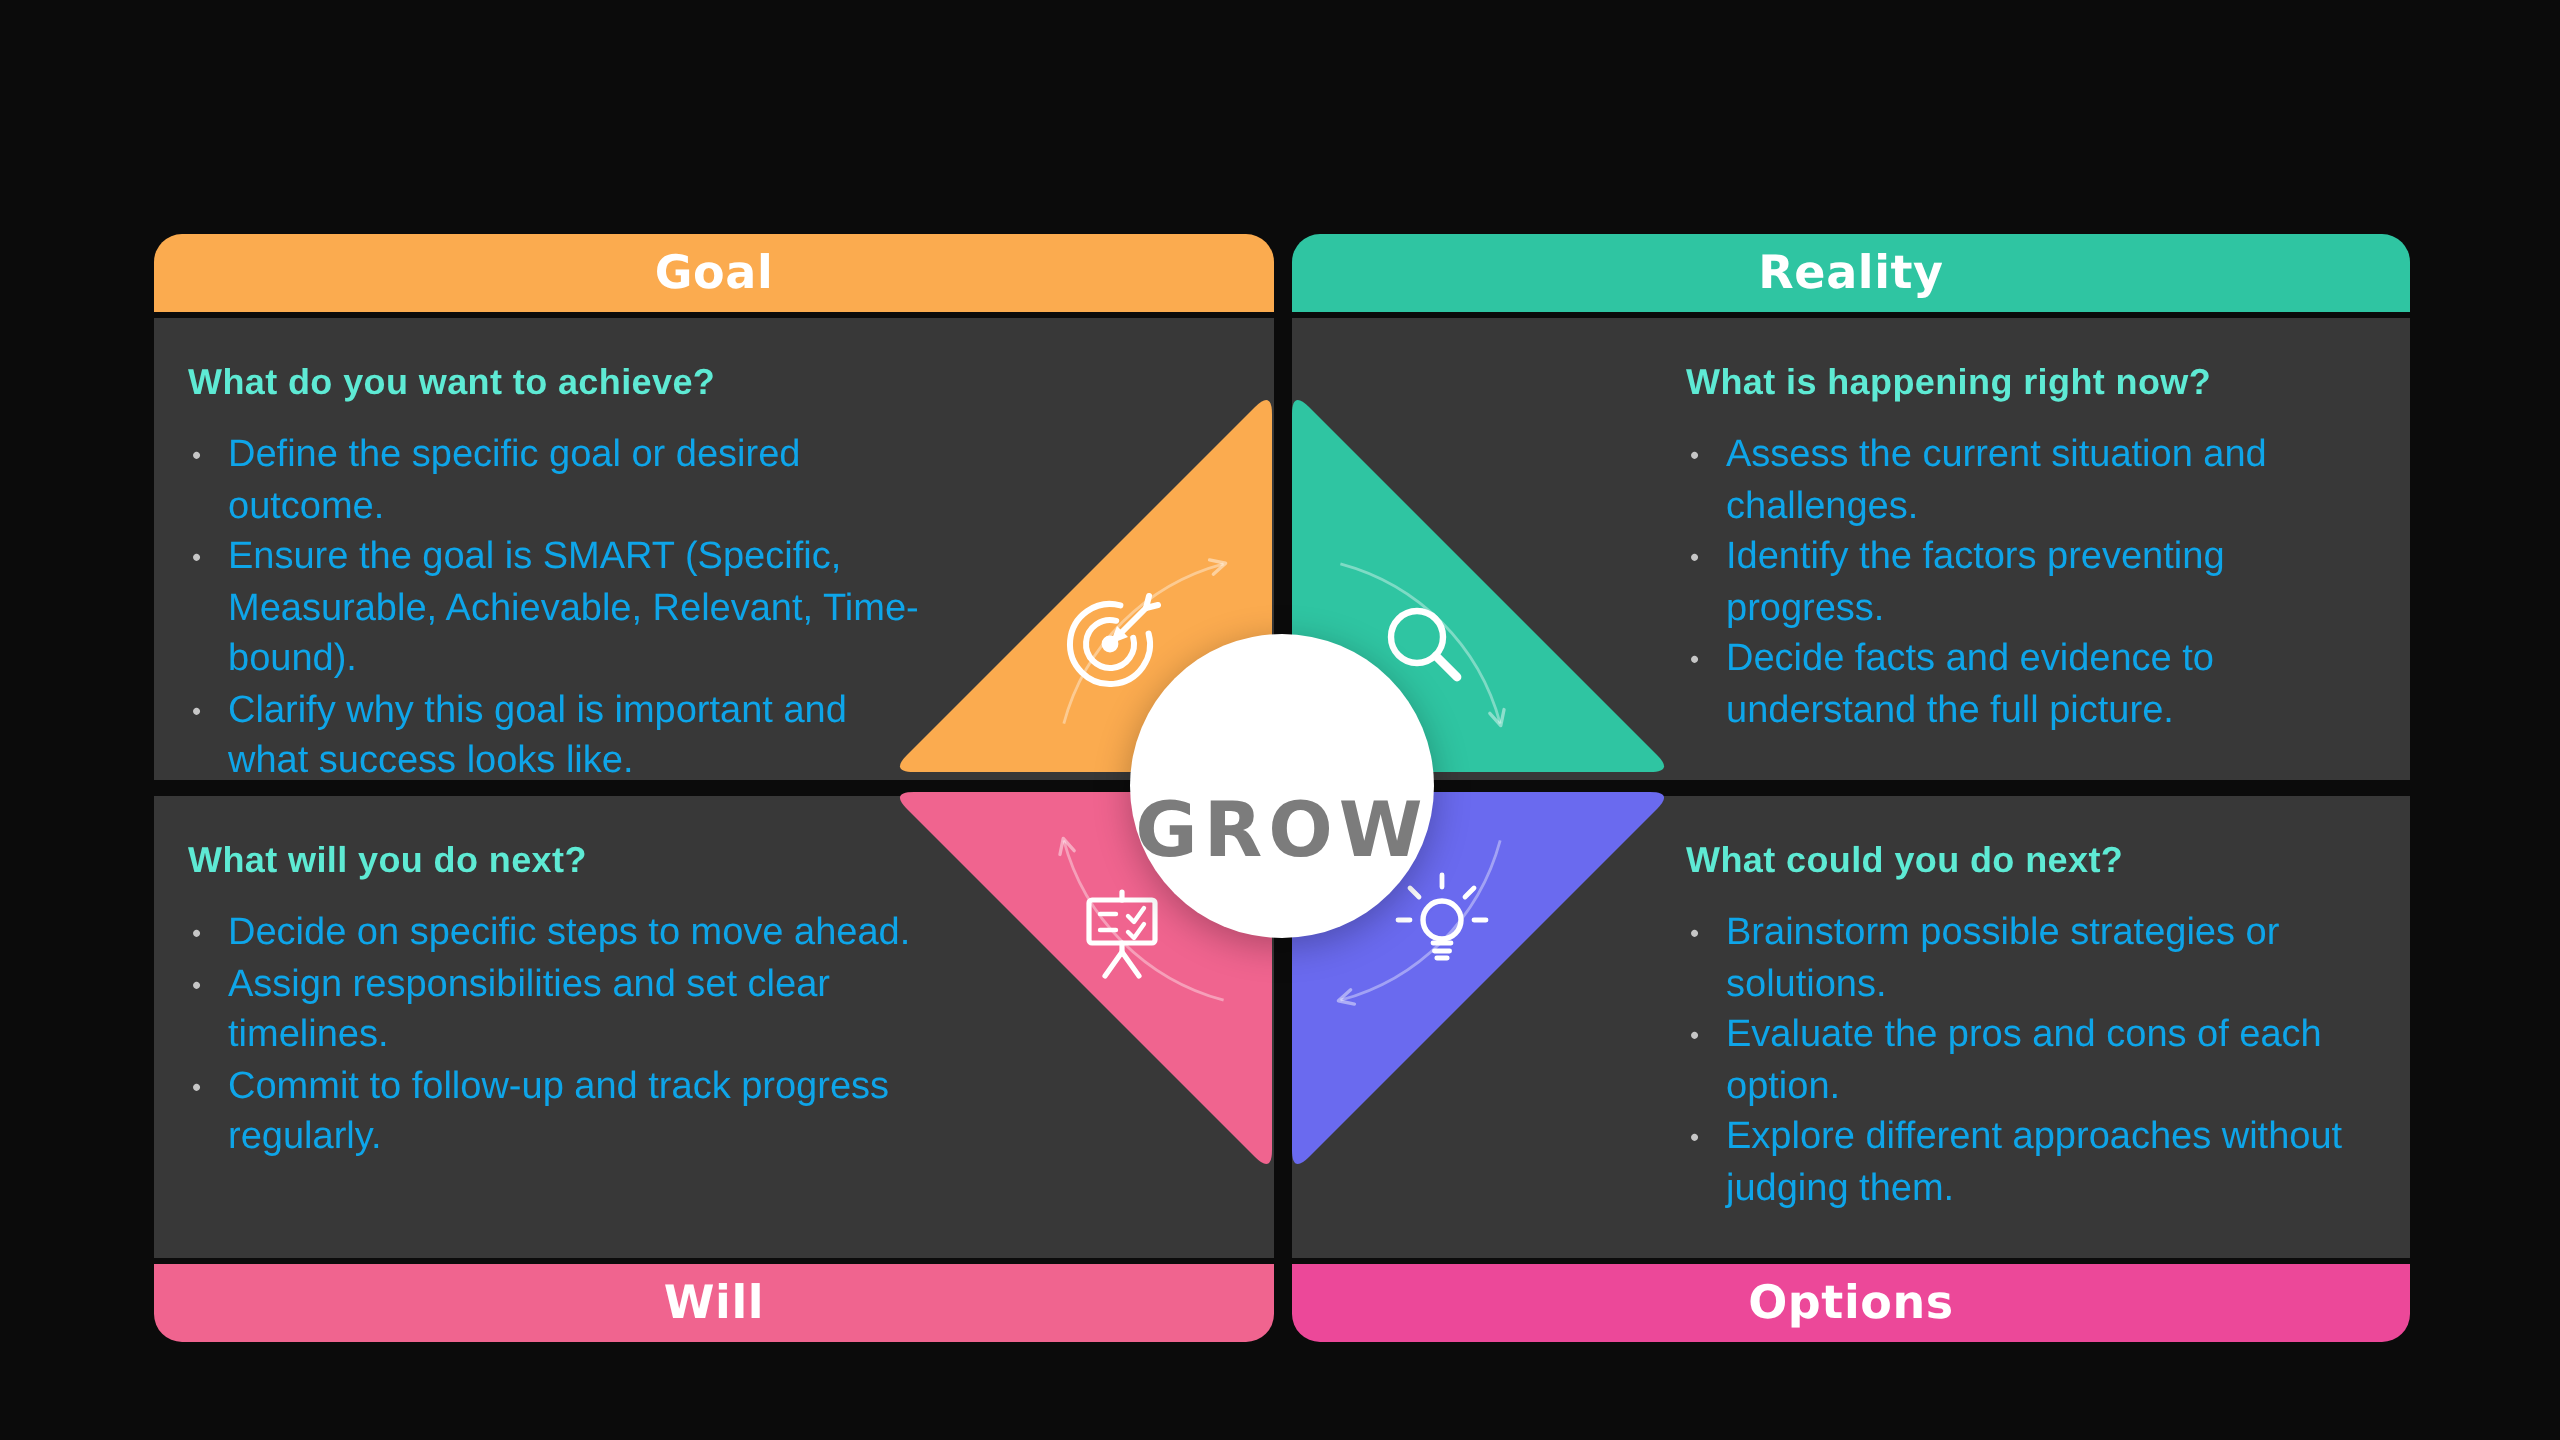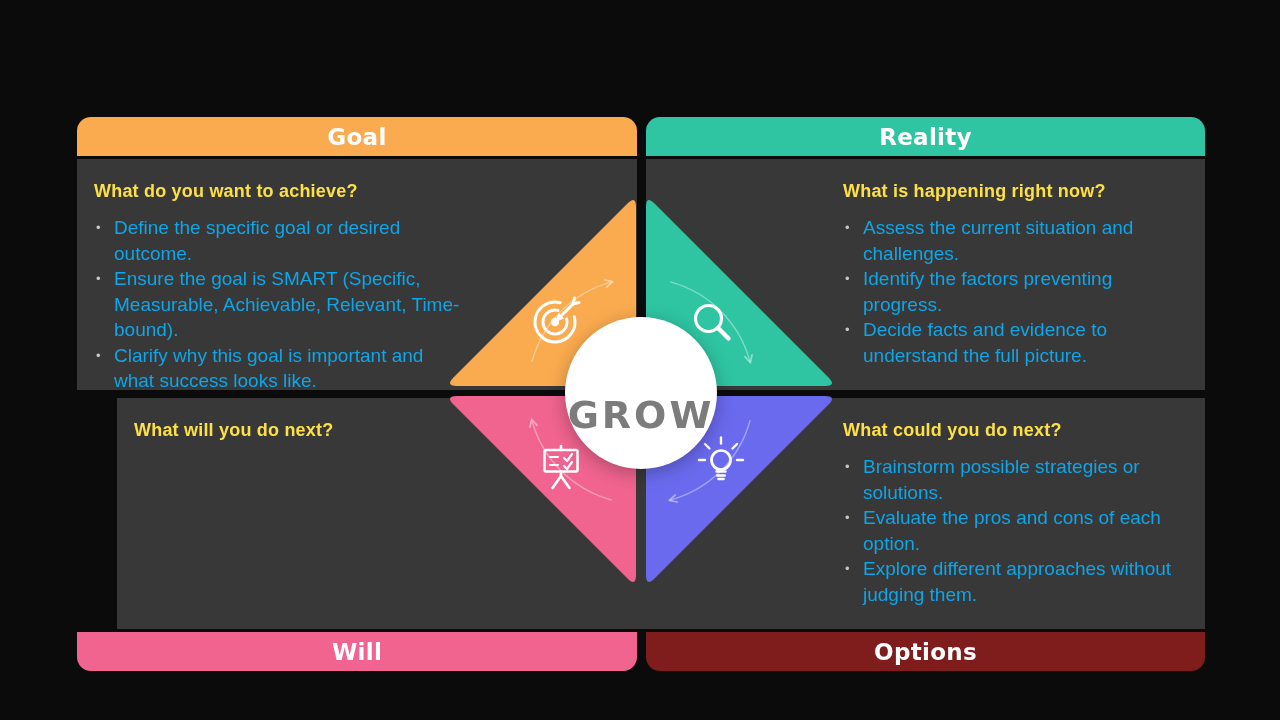--- a/index.html
+++ b/index.html
@@ -11,36 +11,36 @@
          color:#ffffff;letter-spacing:.5px;margin:0;}
 
   
   .bar{position:absolute;height:39px;display:flex;align-items:center;justify-content:center;z-index:1;}
   .bar span{font-family:"DejaVu Sans",sans-serif;font-weight:700;font-size:23px;color:#fff;letter-spacing:.3px;}
   .bar-top{border-radius:14px 14px 0 0;}
   .bar-bottom{border-radius:0 0 14px 14px;}
   .goal-bar   {left:77px; top:117px;width:560px;background:#FBAB4F;}
   .reality-bar{left:646px;top:117px;width:559px;background:#2FC5A2;}
   .will-bar   {left:77px; top:632px;width:560px;background:#F0648F;}
-  .options-bar{left:646px;top:632px;width:559px;background:#7f1d1d;}
+  .options-bar{left:646px;top:632px;width:559px;background:#ec4899;}
 
   
   .body{position:absolute;height:231px;background:#383838;z-index:1;}
   .goal-body   {left:77px; top:159px;width:560px;}
   .reality-body{left:646px;top:159px;width:559px;}
-  .will-body   {left:77px; top:398px;width:560px;margin-left:40px;}
+  .will-body   {left:77px; top:398px;width:560px;}
   .options-body{left:646px;top:398px;width:559px;}
 
   .content{position:absolute;top:22px;}
   .content-goal   {left:17px; width:372px;}
   .content-reality{left:197px;width:340px;}
   .content-will   {left:17px; width:362px;}
   .content-options{left:197px;width:330px;}
 
-  .question{margin:0 0 13px 0;font-size:18px;font-weight:700;color:#fde047;letter-spacing:.2px;}
+  .question{margin:0 0 13px 0;font-size:18px;font-weight:700;color:#5eead4;letter-spacing:.2px;}
   .bullets{list-style:none;margin:0;padding:0;font-size:19px;line-height:25.5px;color:#0ea5e9;}
   .bullets li{position:relative;padding-left:20px;}
   .bullets li::before{content:"•";position:absolute;left:2px;top:0;color:#c6c6c6;font-size:13px;}
 
   
   .diamond{position:absolute;left:431px;top:181px;z-index:2;}
   .tri-goal{fill:#FBAB4F;}
   .tri-reality{fill:#2FC5A2;}
   .tri-will{fill:#F0648F;}
   .tri-options{fill:#6A6AEF;}
@@ -84,20 +84,25 @@
         <li>Assess the current situation and challenges.</li>
         <li>Identify the factors preventing progress.</li>
         <li>Decide facts and evidence to understand the full picture.</li>
       </ul>
     </div>
   </div>
 
   <div class="body will-body">
     <div class="content content-will">
       <h2 class="question">What will you do next?</h2>
+      <ul class="bullets">
+        <li>Decide on specific steps to move ahead.</li>
+        <li>Assign responsibilities and set clear timelines.</li>
+        <li>Commit to follow-up and track progress regularly.</li>
+      </ul>
     </div>
   </div>
   <div class="bar bar-bottom will-bar">
     <span>Will</span>
   </div>
 
   <div class="body options-body">
     <div class="content content-options">
       <h2 class="question">What could you do next?</h2>
       <ul class="bullets">

